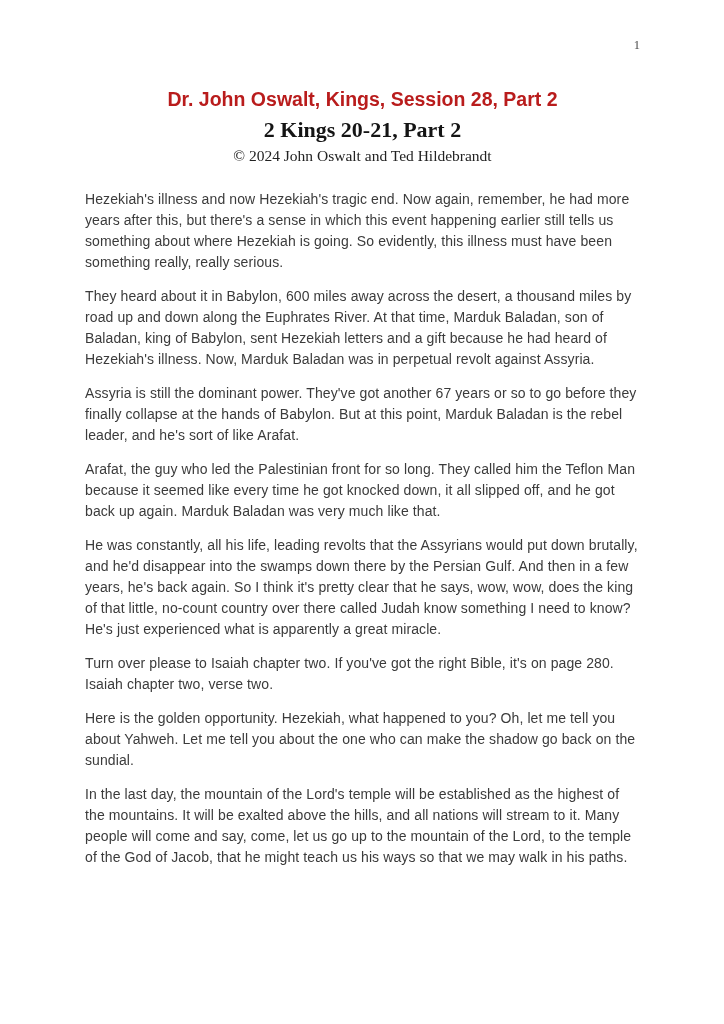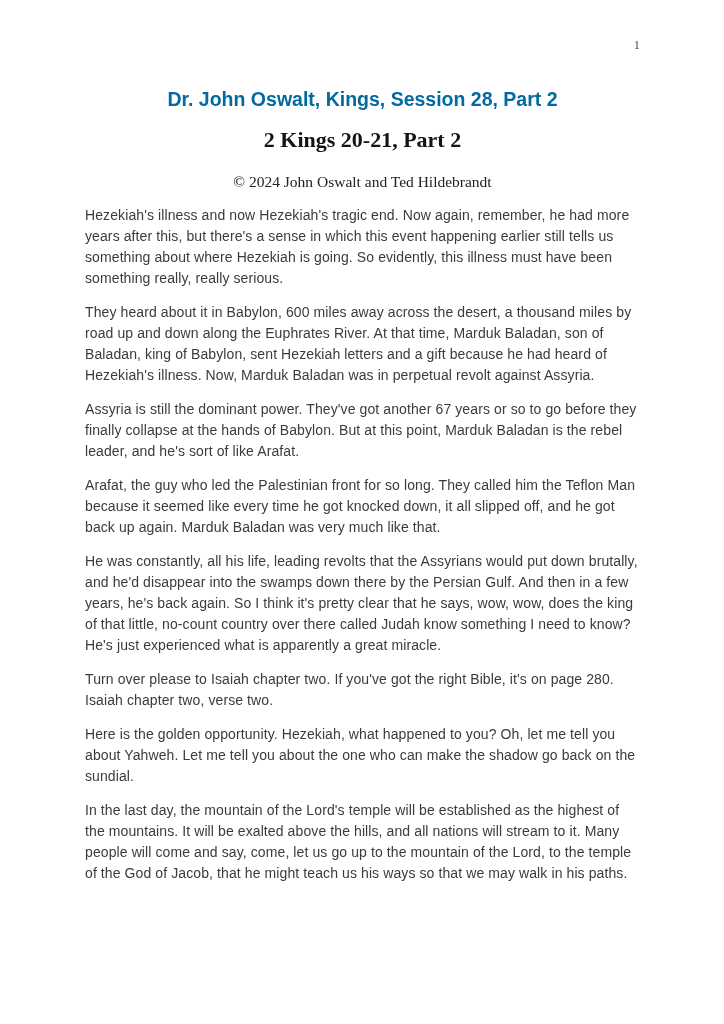--- a/index.html
+++ b/index.html
@@ -30,39 +30,39 @@
   }
   .doc-header {
     text-align: center;
     margin-top: 34px;
   }
   .title-main {
     font-family: "Liberation Sans", sans-serif;
     font-weight: bold;
     font-size: 19.5px;
     line-height: 26px;
-    color: #0369a1;
+    color: #b91c1c;
   }
   .title-sub {
     font-family: "Liberation Serif", serif;
     font-weight: bold;
     font-size: 22px;
     line-height: 28px;
     color: #141414;
-    margin-top: 14px;
+    margin-top: 4px;
   }
   .copyright {
     font-family: "Liberation Serif", serif;
     font-size: 15.5px;
     line-height: 20px;
     color: #222222;
-    margin-top: 18px;
+    margin-top: 2px;
   }
   .body-text {
-    margin-top: 13px;
+    margin-top: 23px;
     font-family: "Liberation Sans", sans-serif;
     font-size: 14px;
     line-height: 21px;
     color: #3b3b3b;
     width: 556px;
     text-align: left;
     letter-spacing: 0.1px;
   }
   .body-text p {
     margin: 0 0 13px 0;

